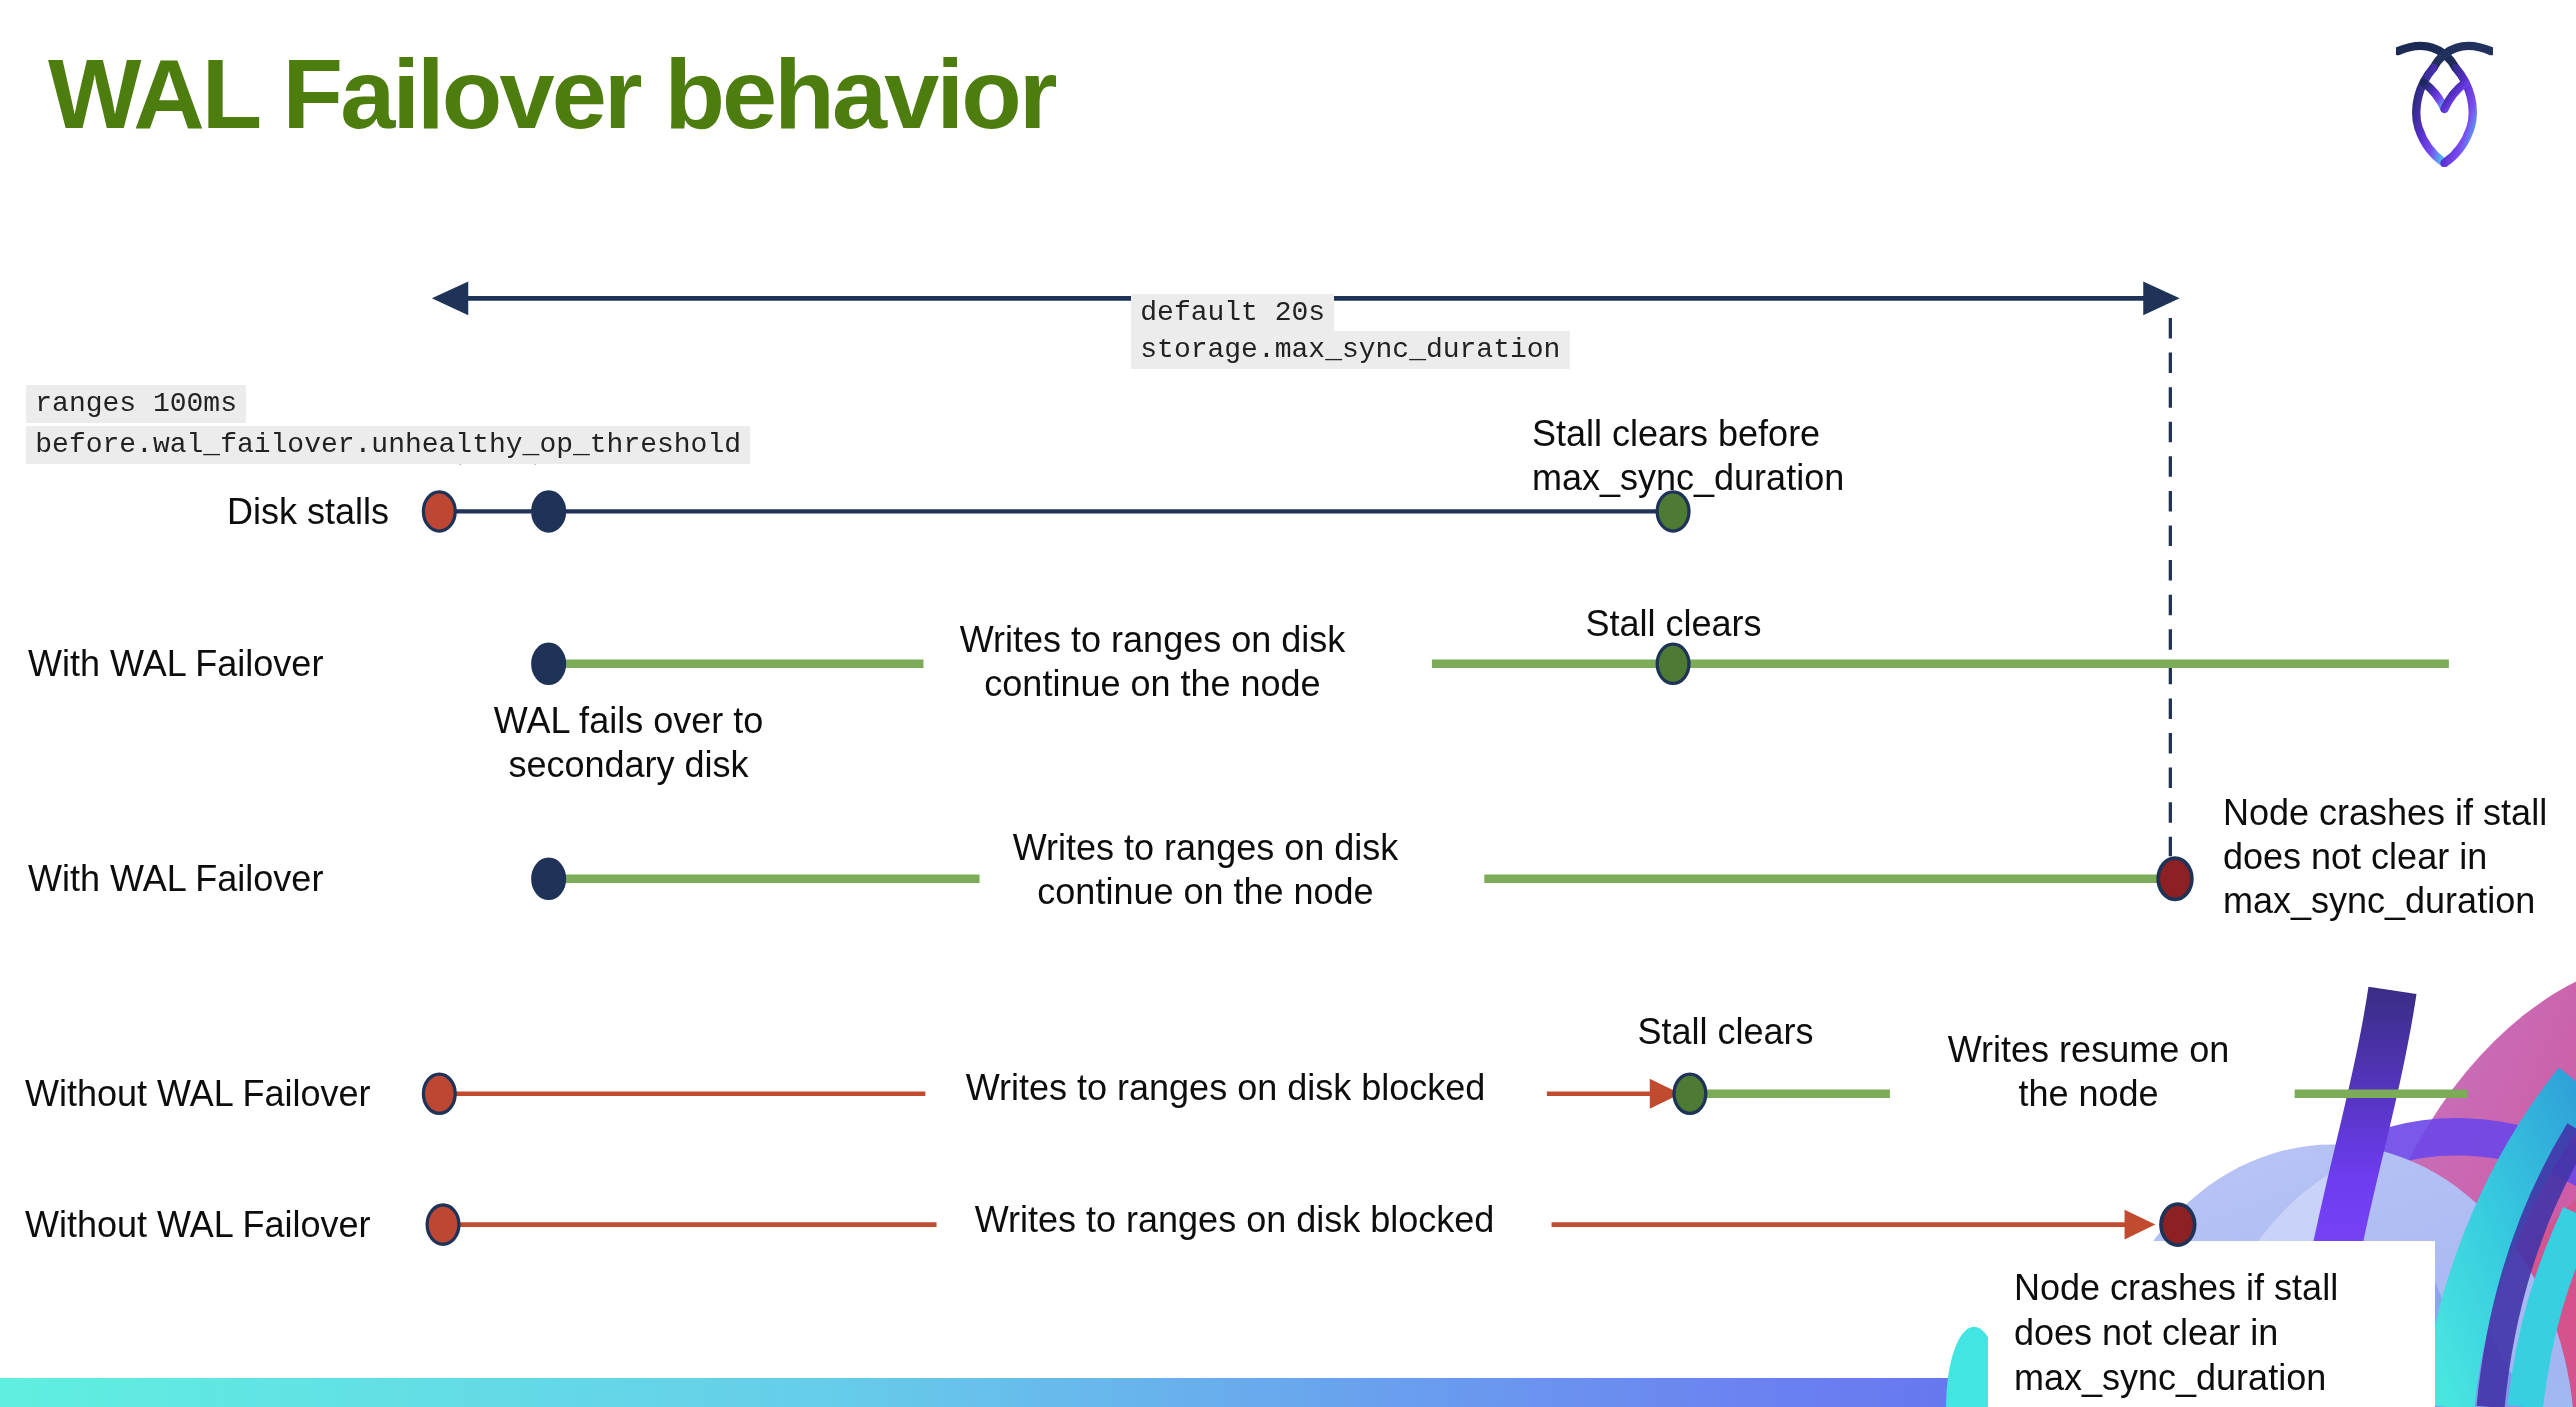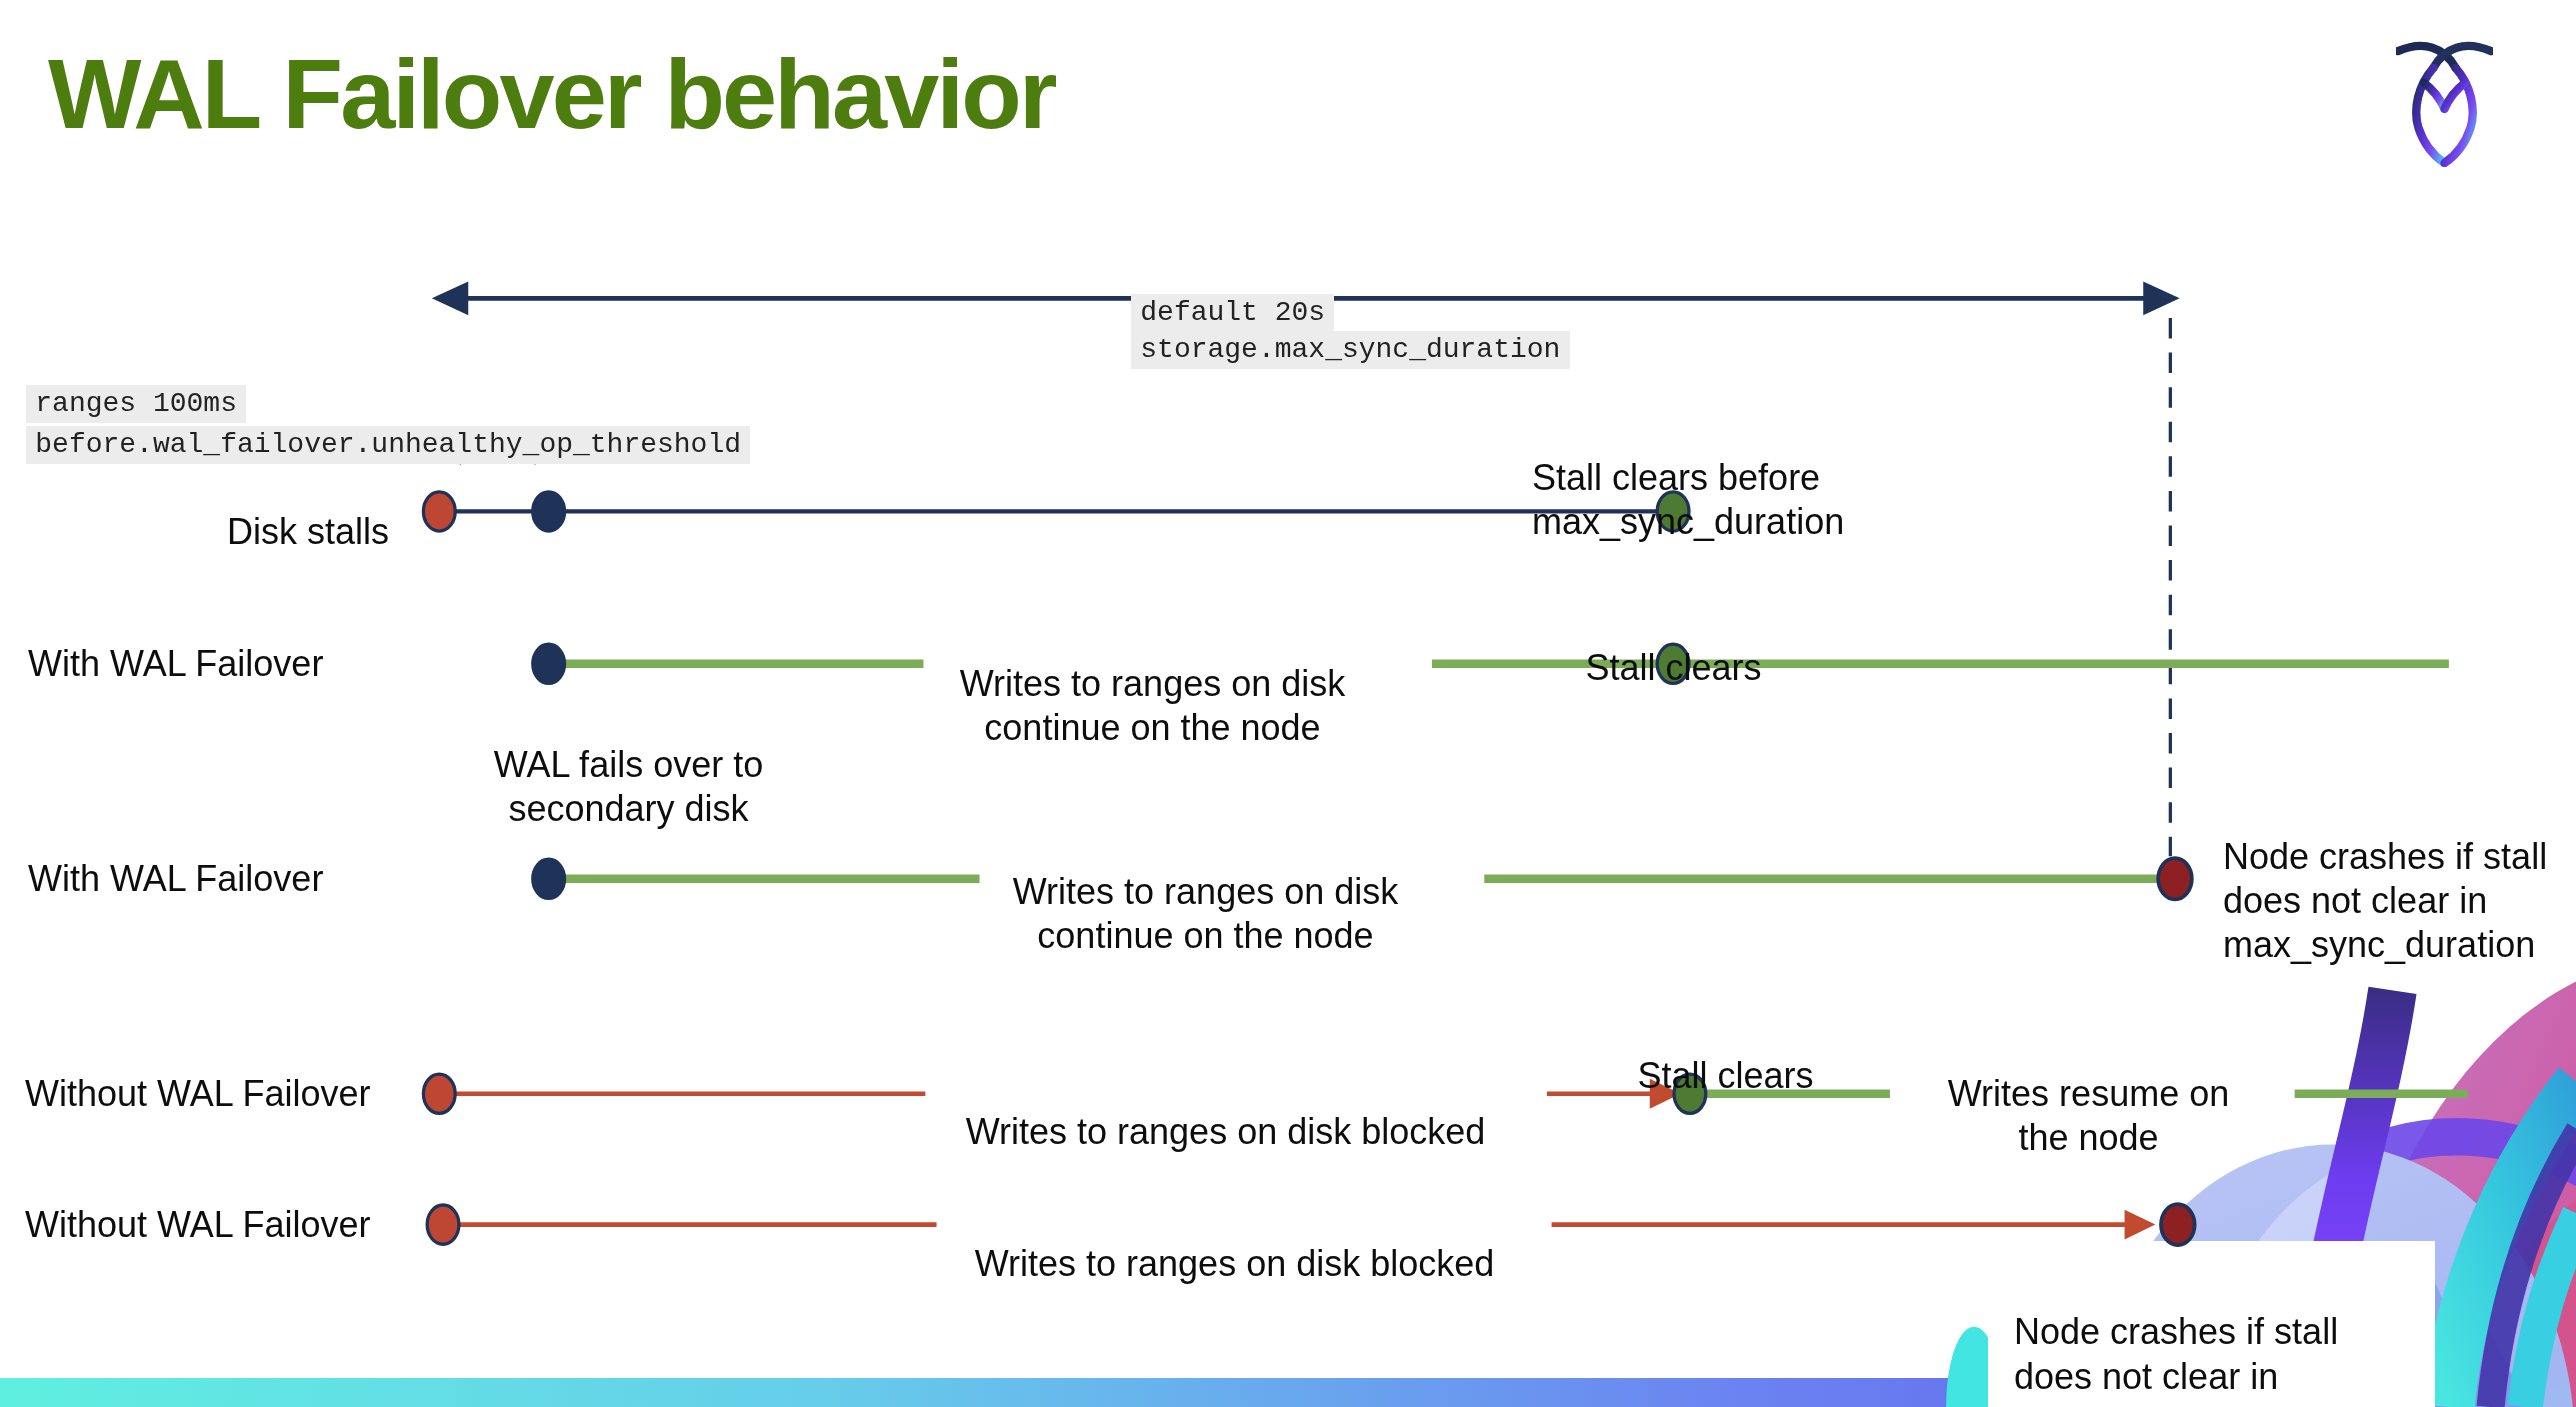--- a/index.html
+++ b/index.html
@@ -8,21 +8,21 @@
     --label-bg:#ECECEC; --text:#0D0D0D;
   }
   *{margin:0;padding:0;box-sizing:border-box;}
   html,body{width:2576px;height:1408px;background:#fff;overflow:hidden;}
   .slide{position:relative;width:2576px;height:1408px;background:#ffffff;overflow:hidden;
          font-family:"Liberation Sans", sans-serif;color:var(--text);}
   .abs{position:absolute;}
   .title{left:48px;top:37px;font-size:99px;font-weight:800;letter-spacing:-2.8px;color:#4d7c0f;}
   .mono-label{font-family:"Liberation Mono", monospace;font-size:28px;color:#222;
               background:var(--label-bg);padding:2.8px 9.3px;white-space:nowrap;line-height:32px;margin-top:35px;}
-  .caption{font-size:36px;line-height:44px;white-space:pre-line;color:var(--text);margin-top:44px;}
+  .caption{font-size:36px;line-height:44px;white-space:pre-line;color:var(--text);}
   .center{text-align:center;}
   .row-label{font-size:36px;line-height:45px;white-space:nowrap;color:var(--text);}
   .bottom-bar{left:0;top:1378px;width:2576px;height:30px;
     background:linear-gradient(90deg,#5FEFE0 0%,#66CDEA 32%,#6B82F1 68%,#5B57E8 100%);}
   .art{left:1869px;top:897px;width:707px;height:510px;}
   .whitebox{left:1988px;top:1241px;width:447px;height:178px;background:#ffffff;}
   .whitebox .caption{position:absolute;left:26px;top:24px;line-height:45px;}
   .diagram{left:0;top:0;width:2576px;height:1408px;}
   .logo{left:2396px;top:36px;width:97px;height:131px;}
   
@@ -166,21 +166,21 @@
       <path d="M 52,78 C 46,64 38,56 30,50" stroke="url(#logoG)"></path>
       <path d="M 52,78 C 58,64 66,56 74,50" stroke="url(#logoG)"></path>
     </g>
   </svg>
 
   <div class="abs mono-label" style="left:1131px;top:259px;">default 20s</div>
   <div class="abs mono-label" style="left:1131px;top:296px;">storage.max_sync_duration</div>
   <div class="abs mono-label" style="left:26px;top:350px;">ranges 100ms</div>
   <div class="abs mono-label" style="left:26px;top:391px;">before.wal_failover.unhealthy_op_threshold</div>
 
-  <div class="abs row-label" style="left:227px;top:489px;margin-top:20px;">Disk stalls</div>
+  <div class="abs row-label" style="left:227px;top:489px;">Disk stalls</div>
   <div class="abs row-label" style="left:28px;top:641px;">With WAL Failover</div>
   <div class="abs row-label" style="left:28px;top:856px;">With WAL Failover</div>
   <div class="abs row-label" style="left:25px;top:1071px;">Without WAL Failover</div>
   <div class="abs row-label" style="left:25px;top:1202px;">Without WAL Failover</div>
 
   <div class="abs caption" style="left:1532px;top:412px;">Stall clears before
 max_sync_duration</div>
 
   <div class="abs caption center" style="left:942px;top:618px;width:421px;">Writes to ranges on disk
 continue on the node</div>

